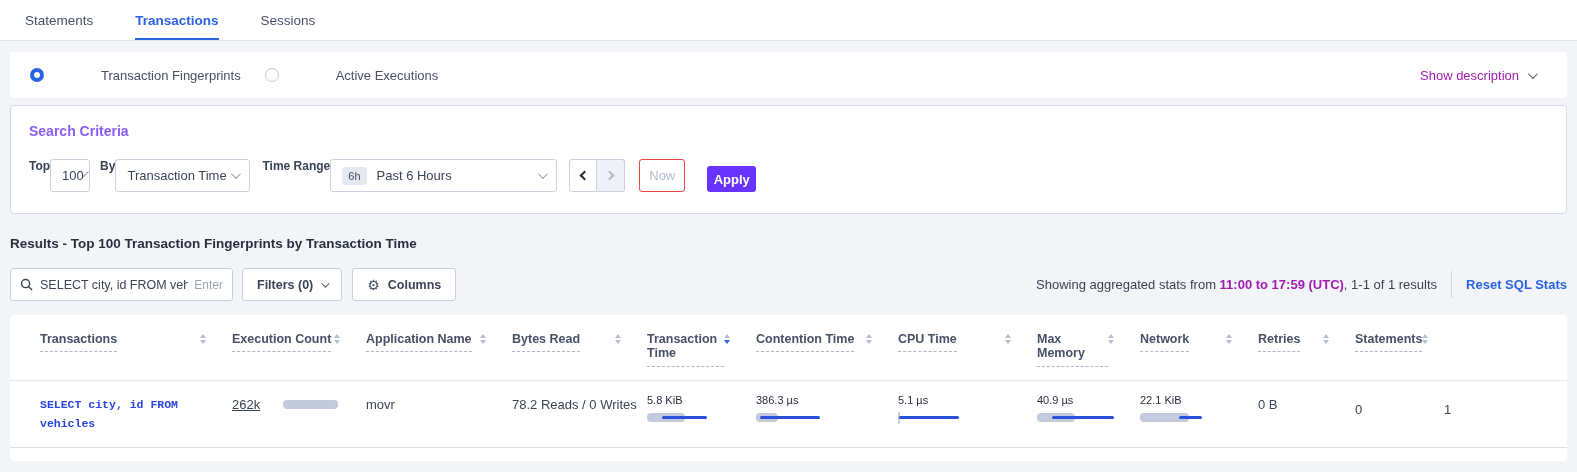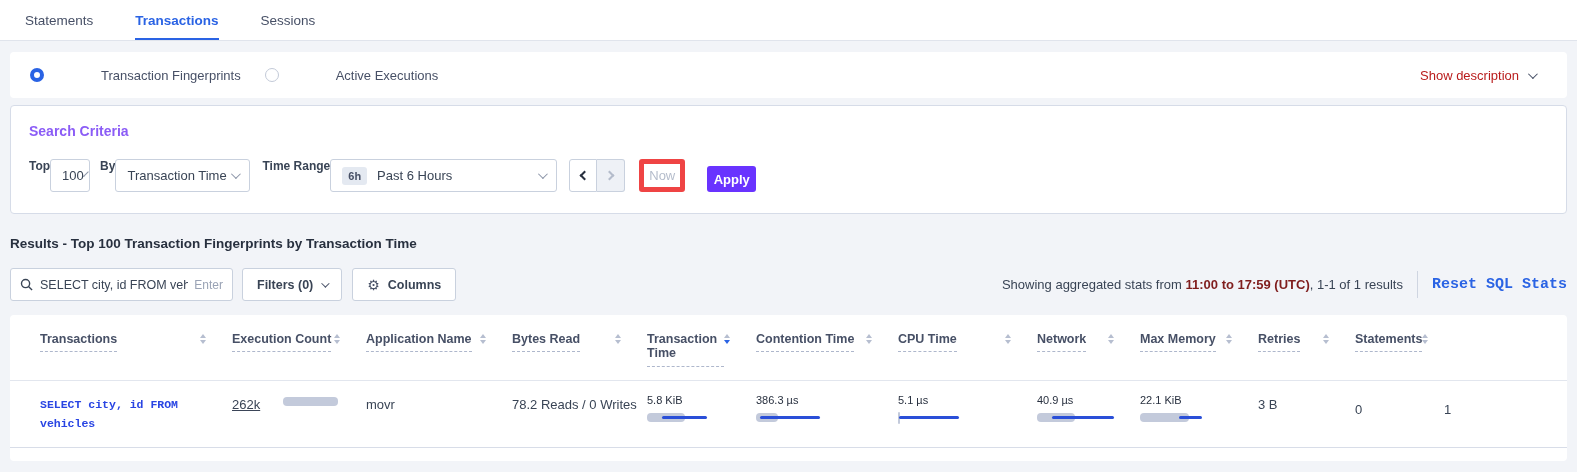--- a/index.html
+++ b/index.html
@@ -26,55 +26,55 @@
     margin:11px 10px 0 10px; background:#fff; border-radius:4px; height:46px;
     display:flex; align-items:center; padding:0 20px;
   }
   .radio-opt { display:flex; align-items:center; margin-right:24px; cursor:pointer;gap:48px; }
   .radio-circle {
     width:14px; height:14px; border-radius:50%; background:#fff;
     border:1px solid #c3cad8; margin-right:9px; flex:0 0 auto;
   }
   .radio-circle.on { border:4.5px solid #2a63e4; }
   .radio-label { font-size:13px; color:#475066; }
-  .show-desc { margin-left:auto; display:flex; align-items:center; gap:9px; color:#b91c1c; cursor:pointer; padding-right:12px; }
+  .show-desc { margin-left:auto; display:flex; align-items:center; gap:9px; color:#a21caf; cursor:pointer; padding-right:12px; }
   .chev { width:7px; height:7px; border-right:1.8px solid #475066; border-bottom:1.8px solid #475066; transform:rotate(45deg) translateY(-2px); }
   
   .sc-card {
     margin:7px 10px 0 10px; background:#fff; border:1px solid #d6dce8; border-radius:4px;
     padding:17px 18px 21px 18px;
   }
   .sc-title { font-size:14px; font-weight:bold; color:#8b5cf6; margin-bottom:20px; }
   .sc-row { display:flex; align-items:flex-end; }
   .sc-field { display:flex; flex-direction:row; }
   .sc-label { font-size:12px; font-weight:bold; color:#394455; margin-bottom:7px; }
   .sel {
     height:33px; border:1px solid #c9d1de; border-radius:3px; background:#fff;
     display:flex; align-items:center; padding:0 11px; cursor:pointer; color:#394455;
   }
   .sel .chev { border-color:#8c95a8; margin-left:auto; }
   .sel-top { width:40px; margin-right:10px; }
   .sel-by { width:135px; margin-right:12px; }
   .sel-tr { width:227px; margin-right:12px; }
   .badge-6h {
-    background:#e4e9f1; color:#475066; font-size:11px; font-weight:bold;
+    background:#e4e9f1; color:#475066; font-size:11px; font-weight:normal;
     border-radius:3px; padding:3px 6px; margin-right:10px;
   }
   .arrow-group { display:flex; margin-right:14px; }
   .arrow-btn {
     width:28px; height:33px; border:1px solid #c9d1de; background:#fff;
     display:flex; align-items:center; justify-content:center; cursor:pointer;
   }
   .arrow-btn.prev { border-radius:3px 0 0 3px; }
   .arrow-btn.next { border-radius:0 3px 3px 0; border-left:none; background:#eef1f6; cursor:default; }
   .arr { width:7px; height:7px; border-right:2.2px solid #28303f; border-bottom:2.2px solid #28303f; }
   .arr-left { transform:rotate(135deg); margin-left:3px; }
   .arr-right { transform:rotate(-45deg); margin-right:3px; border-color:#b4bccb; }
   .btn-now {
-    width:46px; height:33px; border:5px solid #ef4444; border-radius:3px; background:#fff;
+    width:46px; height:33px; border:1px solid #ef4444; border-radius:3px; background:#fff;
     color:#b4bccb; font-size:13px; margin-right:22px; cursor:default;
   }
   .btn-apply {
     width:49px; height:26px; border:none; border-radius:3px; background:#6933ff;
     color:#fff; font-size:13px; font-weight:bold; cursor:pointer;
   }
   
   .results { padding:22px 10px 10px 10px; }
   .results-heading { font-size:13.5px; font-weight:bold; color:#28303f; margin-bottom:17px; }
   .controls-row { display:flex; align-items:center; }
@@ -86,23 +86,23 @@
   .enter-hint { font-size:12px; color:#9aa3b5; margin-left:6px; }
   .btn-ghost {
     height:33px; background:#fff; border:1px solid #c9d1de; border-radius:3px;
     display:flex; align-items:center; gap:8px; padding:0 14px; margin-right:10px;
     font-size:12.5px; font-weight:bold; color:#394455; cursor:pointer;
   }
   .btn-ghost .chev { border-color:#475066; width:6px; height:6px; }
   .gear { font-size:14px; color:#475066; font-weight:normal; line-height:1; }
   .stats-area { margin-left:auto; display:flex; align-items:center; }
   .stats-text { font-size:13px; color:#394455; }
-  .stats-text b { color:#7f1d1d; }
+  .stats-text b { color:#a21caf; }
   .v-divider { width:1px; height:27px; background:#cfd5e1; margin:0 14px; }
-  .reset-link { font-size:15px; font-weight:bold; color:#2a63e4; cursor:pointer; white-space:nowrap;font-family:Liberation Mono, monospace; }
+  .reset-link { font-size:13px; font-weight:bold; color:#2a63e4; cursor:pointer; white-space:nowrap; }
   
   .table-card { margin-top:14px; background:#fff; border-radius:4px; padding-bottom:13px; }
   .tgrid {
     display:grid;
     grid-template-columns:192px 134px 146px 135px 109px 142px 139px 103px 118px 97px 89px 1fr;
     padding:0 10px 0 30px;
   }
   .thead { border-bottom:1px solid #e2e6ee; padding-top:17px; }
   .th { display:flex; align-items:flex-start; padding-right:26px; padding-bottom:13px; }
   .th-label {
@@ -115,21 +115,21 @@
   .tri-down { border-top:4.5px solid #b6bed0; }
   .tri-down.active { border-top-color:#2a63e4; }
   .trow { border-bottom:1px solid #d8dde8; padding-top:13px; padding-bottom:14px; min-height:59px; align-items:flex-start; }
   .sql-link {
     font-family:"Liberation Mono","DejaVu Sans Mono",monospace;
     font-size:11.5px; font-weight:bold; color:#2945e3; line-height:19px;
     max-width:160px; cursor:pointer; padding-top:1px;
   }
   .cell-text { font-size:13px; color:#394455; padding-top:3px; }
   .cell-text.lower { padding-top:8px; }
-  .exec-cell { display:flex; padding-top:3px;text-decoration:underline; }
+  .exec-cell { display:flex; align-items:center; padding-top:3px;text-decoration:underline; }
   .exec-bar { height:9px; background:#c3cadb; border-radius:4px; margin-left:23px; }
   .barcell .val { font-size:11px; color:#28303f; margin-bottom:7px; }
   .bar-wrap { position:relative; height:10px; }
   .gbar { position:absolute; left:0; top:0; height:9px; background:#c3cadb; border-radius:4px; }
   .gbar.tick { width:2px !important; border-radius:1px; height:12px; top:-1px; }
   .bline { position:absolute; top:3px; height:3px; background:#2a4fd8; border-radius:2px; }
   .mag { flex:0 0 auto; }
 </style>
 </head>
 <body>
@@ -271,28 +271,28 @@
           </span>
         </div>
       <div class="th">
           <span class="th-label">CPU Time</span>
           <span class="sorter">
             <i class="tri tri-up"></i>
             <i class="tri tri-down"></i>
           </span>
         </div>
       <div class="th">
+          <span class="th-label">Max Memory</span>
+          <span class="sorter">
+            <i class="tri tri-up"></i>
+            <i class="tri tri-down"></i>
+          </span>
+        </div>
+      <div class="th">
           <span class="th-label">Network</span>
-          <span class="sorter">
-            <i class="tri tri-up"></i>
-            <i class="tri tri-down"></i>
-          </span>
-        </div>
-      <div class="th">
-          <span class="th-label">Max Memory</span>
           <span class="sorter">
             <i class="tri tri-up"></i>
             <i class="tri tri-down"></i>
           </span>
         </div>
       <div class="th">
           <span class="th-label">Retries</span>
           <span class="sorter">
             <i class="tri tri-up"></i>
             <i class="tri tri-down"></i>
@@ -343,18 +343,18 @@
             <div class="bline" style="left: 15px; width: 62px;"></div>
           </div>
       </div>
       <div class="barcell">
         <div class="val">22.1 KiB</div>
         <div class="bar-wrap">
             <div class="gbar" style="width: 49px;"></div>
             <div class="bline" style="left: 39px; width: 23px;"></div>
           </div>
       </div>
-      <div class="cell-text">3 B</div>
+      <div class="cell-text">0 B</div>
       <div class="cell-text lower">0</div>
       <div class="cell-text lower">1</div>
     </div>
   </div>
 </div>
 
 </body></html>

